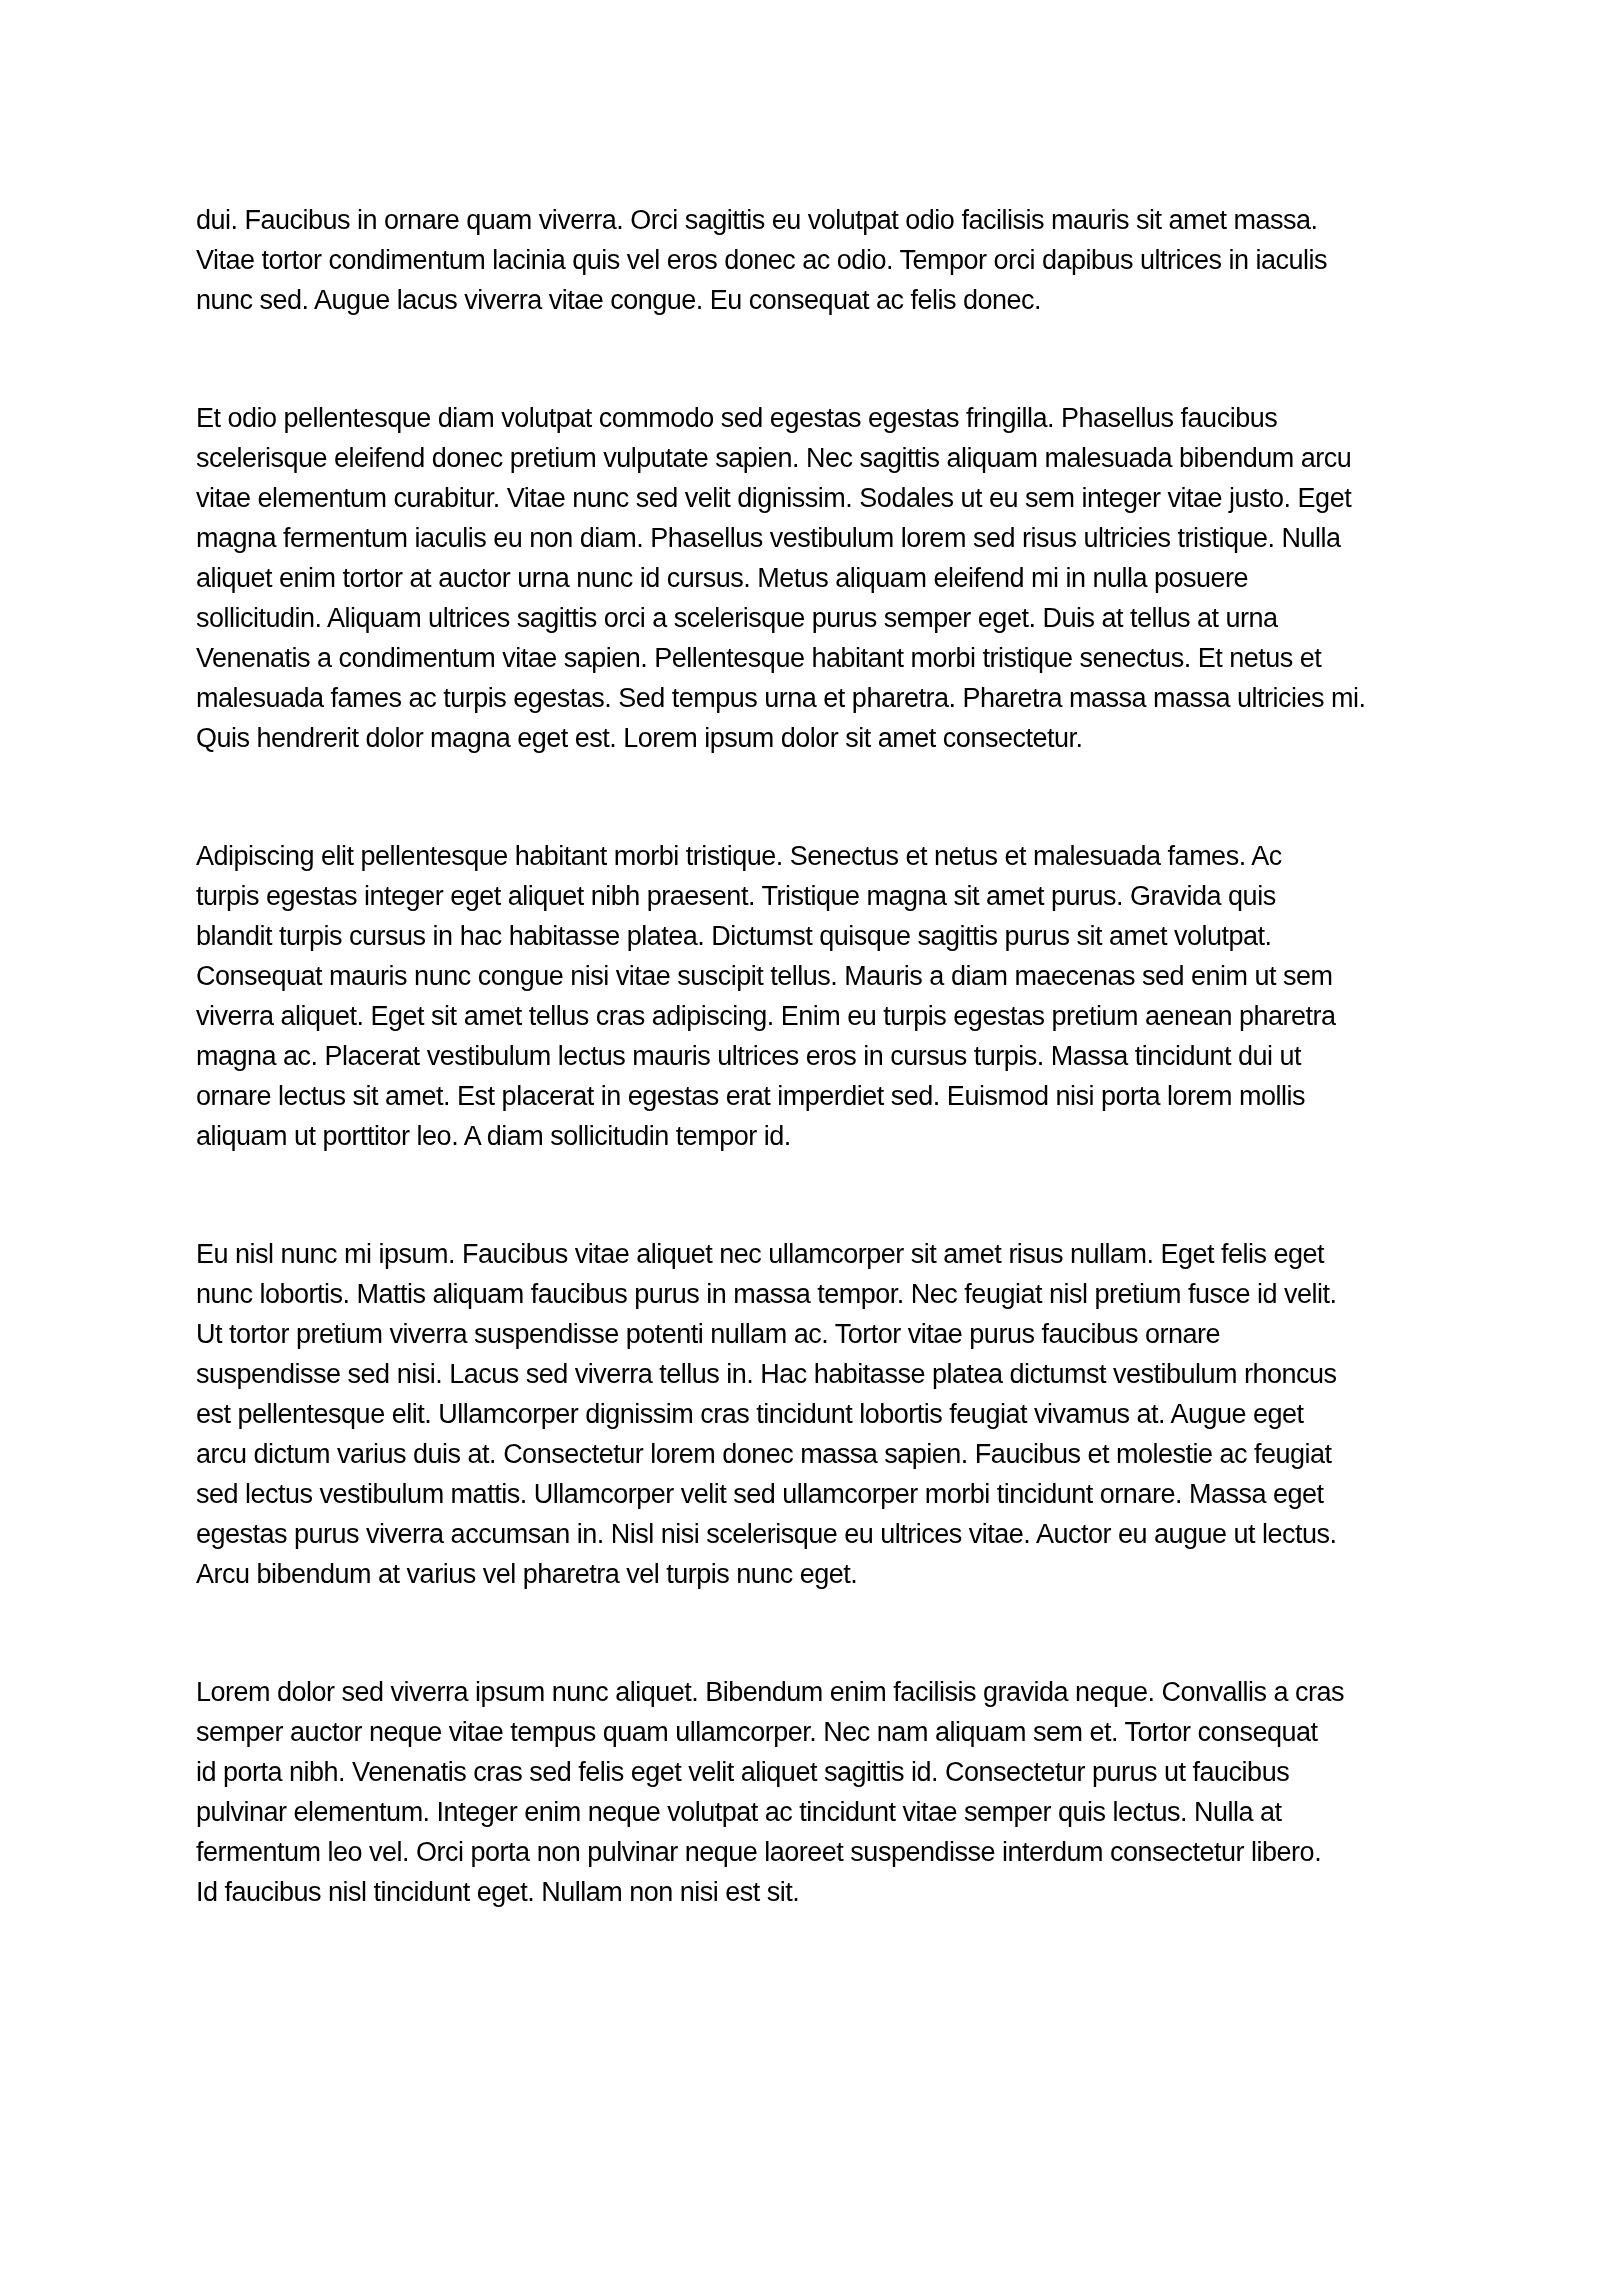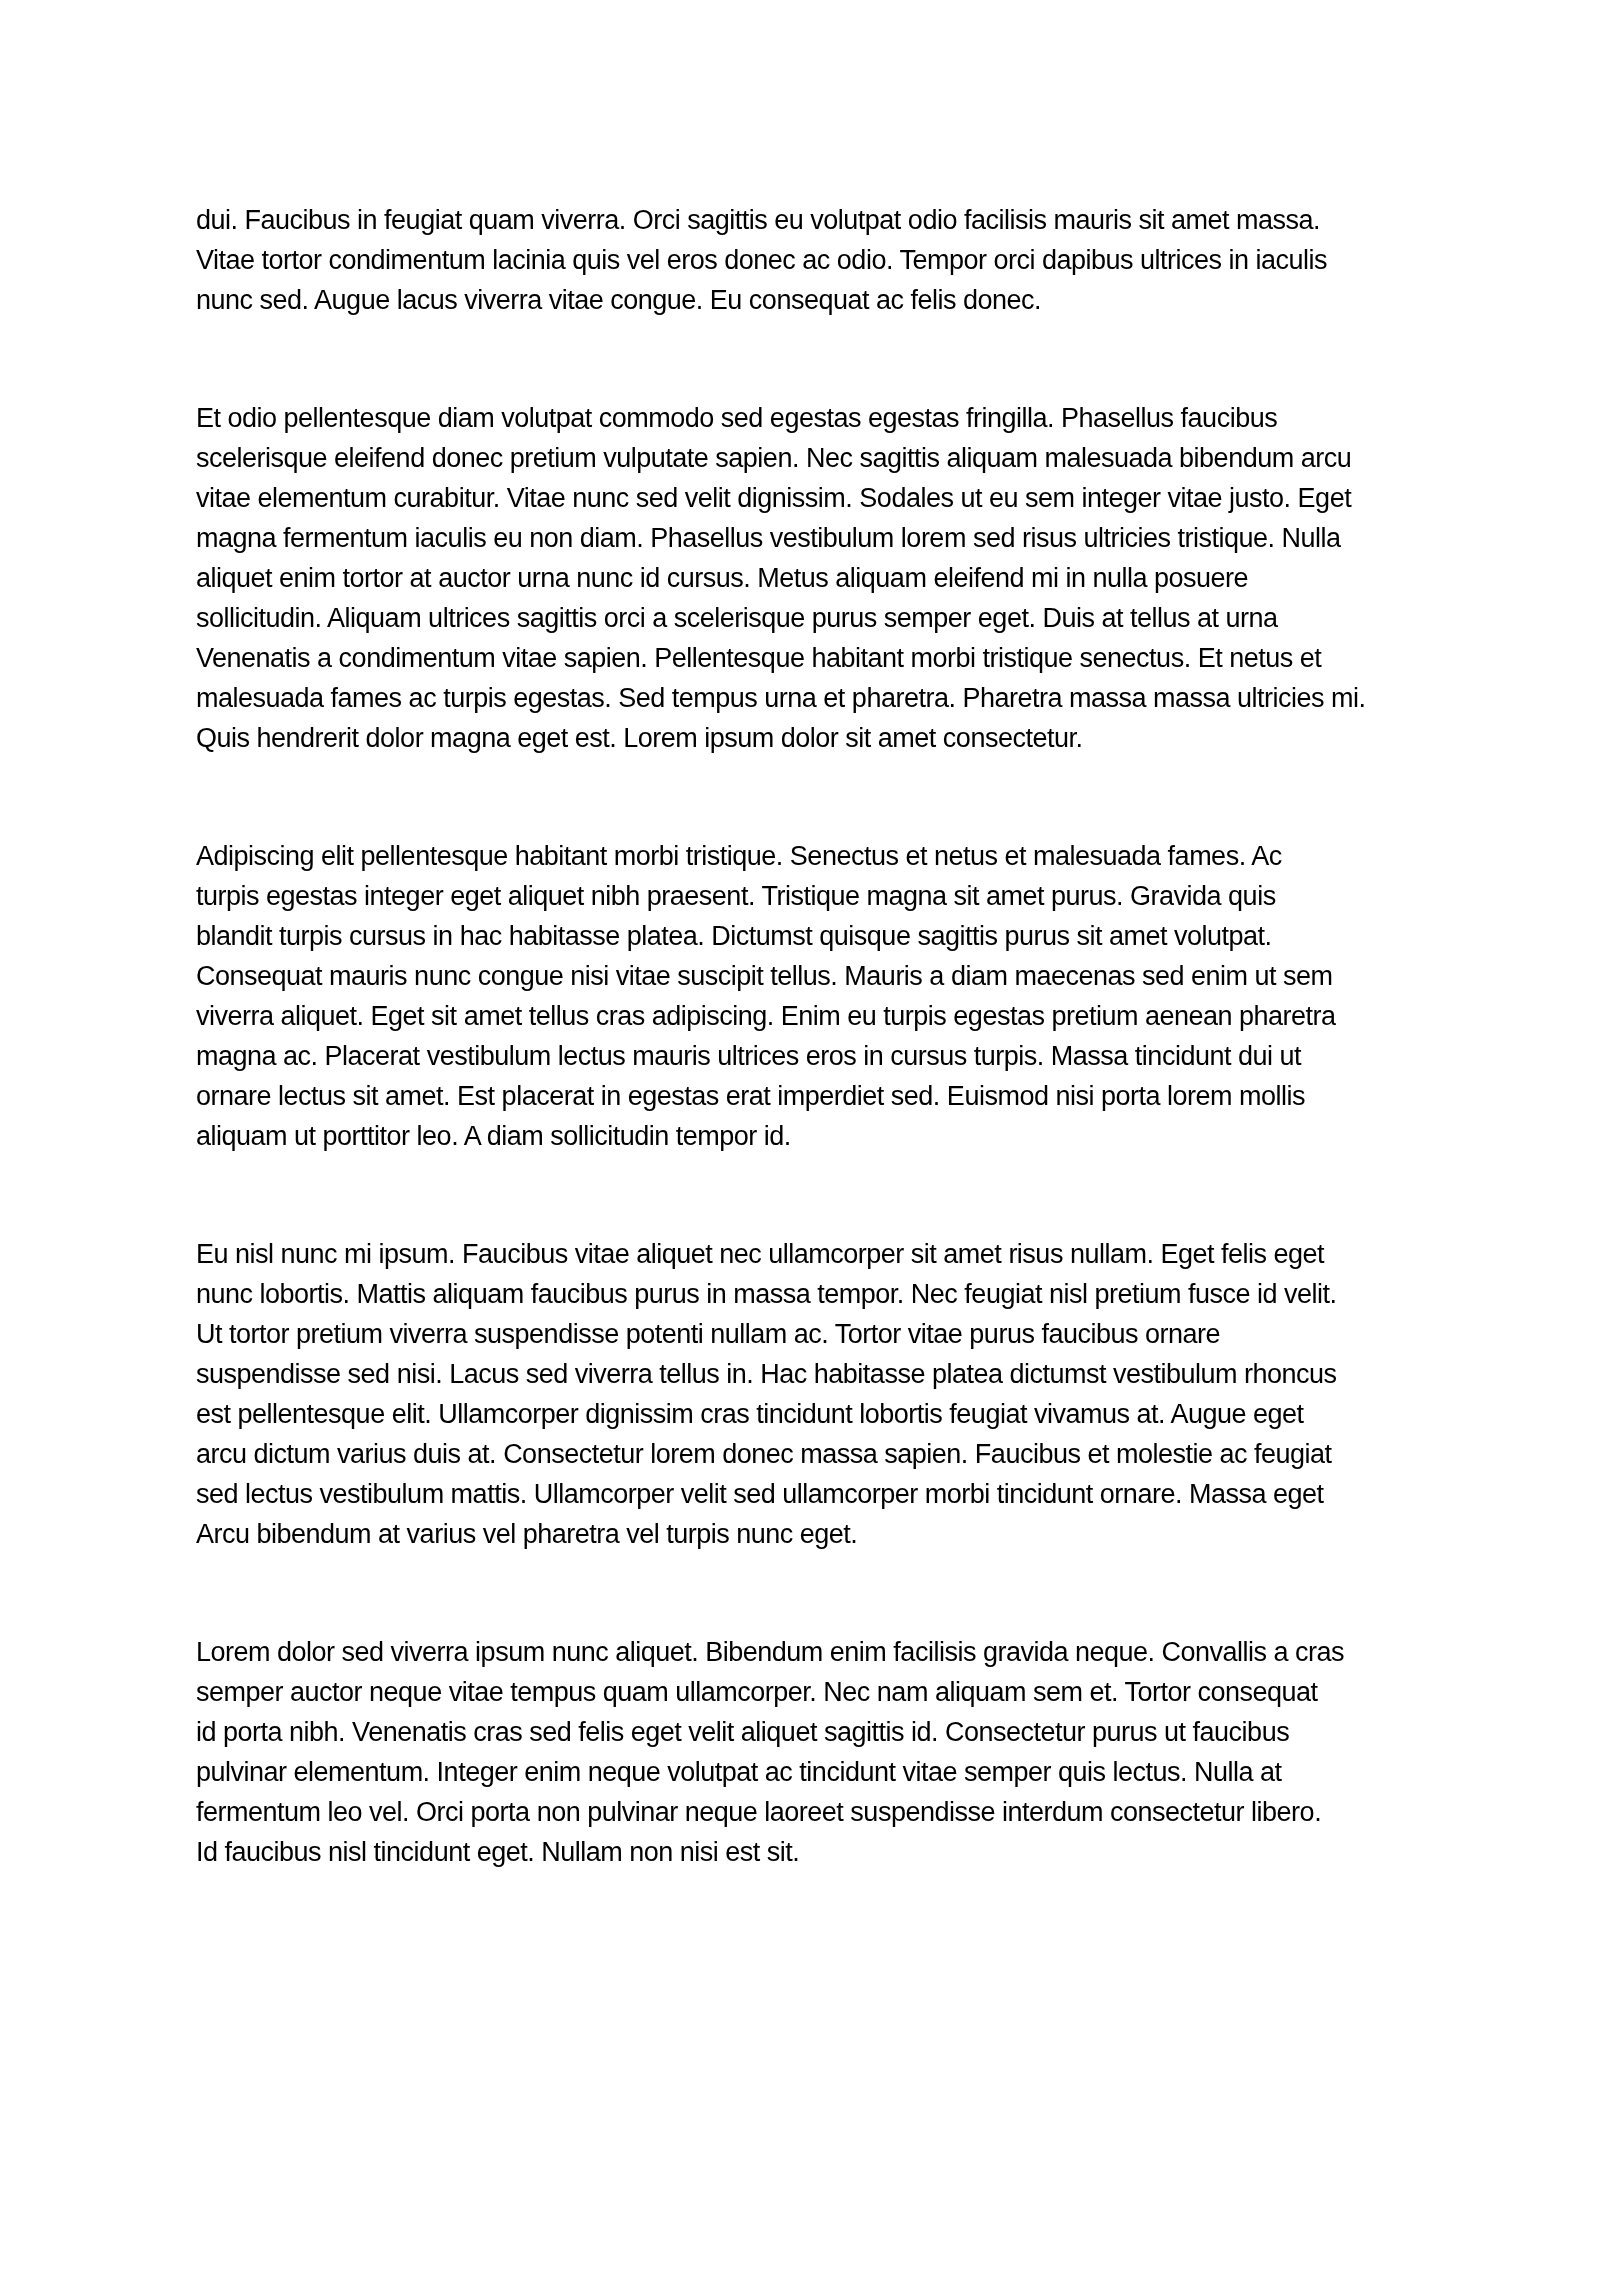--- a/index.html
+++ b/index.html
@@ -36,21 +36,21 @@
     display: block;
     white-space: nowrap;
   }
 </style>
 </head>
 <body>
 
 <main class="page">
   <section class="text-block" id="paragraphs">
       <p class="paragraph">
-        <span class="line">dui. Faucibus in feugiat quam viverra. Orci sagittis eu volutpat odio facilisis mauris sit amet massa.</span>
+        <span class="line">dui. Faucibus in ornare quam viverra. Orci sagittis eu volutpat odio facilisis mauris sit amet massa.</span>
         <span class="line">Vitae tortor condimentum lacinia quis vel eros donec ac odio. Tempor orci dapibus ultrices in iaculis</span>
         <span class="line">nunc sed. Augue lacus viverra vitae congue. Eu consequat ac felis donec.</span>
       </p>
       <p class="paragraph">
         <span class="line">Et odio pellentesque diam volutpat commodo sed egestas egestas fringilla. Phasellus faucibus</span>
         <span class="line">scelerisque eleifend donec pretium vulputate sapien. Nec sagittis aliquam malesuada bibendum arcu</span>
         <span class="line">vitae elementum curabitur. Vitae nunc sed velit dignissim. Sodales ut eu sem integer vitae justo. Eget</span>
         <span class="line">magna fermentum iaculis eu non diam. Phasellus vestibulum lorem sed risus ultricies tristique. Nulla</span>
         <span class="line">aliquet enim tortor at auctor urna nunc id cursus. Metus aliquam eleifend mi in nulla posuere</span>
         <span class="line">sollicitudin. Aliquam ultrices sagittis orci a scelerisque purus semper eget. Duis at tellus at urna</span>
@@ -69,20 +69,21 @@
         <span class="line">aliquam ut porttitor leo. A diam sollicitudin tempor id.</span>
       </p>
       <p class="paragraph">
         <span class="line">Eu nisl nunc mi ipsum. Faucibus vitae aliquet nec ullamcorper sit amet risus nullam. Eget felis eget</span>
         <span class="line">nunc lobortis. Mattis aliquam faucibus purus in massa tempor. Nec feugiat nisl pretium fusce id velit.</span>
         <span class="line">Ut tortor pretium viverra suspendisse potenti nullam ac. Tortor vitae purus faucibus ornare</span>
         <span class="line">suspendisse sed nisi. Lacus sed viverra tellus in. Hac habitasse platea dictumst vestibulum rhoncus</span>
         <span class="line">est pellentesque elit. Ullamcorper dignissim cras tincidunt lobortis feugiat vivamus at. Augue eget</span>
         <span class="line">arcu dictum varius duis at. Consectetur lorem donec massa sapien. Faucibus et molestie ac feugiat</span>
         <span class="line">sed lectus vestibulum mattis. Ullamcorper velit sed ullamcorper morbi tincidunt ornare. Massa eget</span>
+        <span class="line">egestas purus viverra accumsan in. Nisl nisi scelerisque eu ultrices vitae. Auctor eu augue ut lectus.</span>
         <span class="line">Arcu bibendum at varius vel pharetra vel turpis nunc eget.</span>
       </p>
       <p class="paragraph">
         <span class="line">Lorem dolor sed viverra ipsum nunc aliquet. Bibendum enim facilisis gravida neque. Convallis a cras</span>
         <span class="line">semper auctor neque vitae tempus quam ullamcorper. Nec nam aliquam sem et. Tortor consequat</span>
         <span class="line">id porta nibh. Venenatis cras sed felis eget velit aliquet sagittis id. Consectetur purus ut faucibus</span>
         <span class="line">pulvinar elementum. Integer enim neque volutpat ac tincidunt vitae semper quis lectus. Nulla at</span>
         <span class="line">fermentum leo vel. Orci porta non pulvinar neque laoreet suspendisse interdum consectetur libero.</span>
         <span class="line">Id faucibus nisl tincidunt eget. Nullam non nisi est sit.</span>
       </p>

